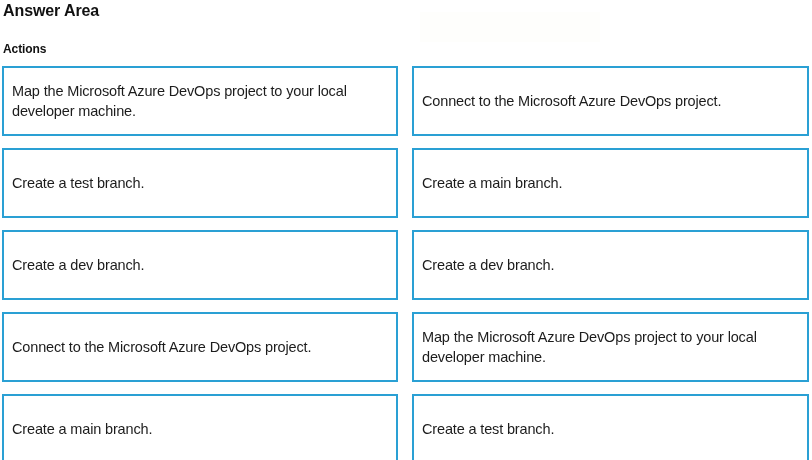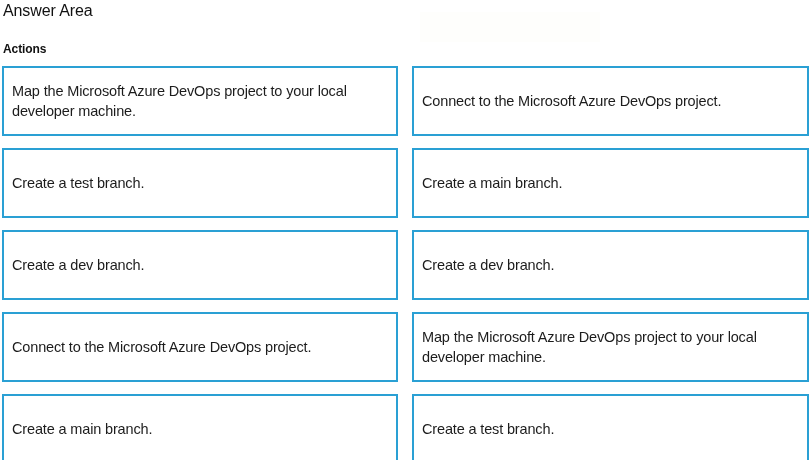--- a/index.html
+++ b/index.html
@@ -16,21 +16,21 @@
     color: #1a1a1a;
     -webkit-font-smoothing: antialiased;
   }
 
   
   .page-title {
     position: absolute;
     left: 3px;
     top: 1px;
     font-size: 16px;
-    font-weight: normal;
+    font-weight: bold;
     letter-spacing: -0.1px;
     color: #111111;
     line-height: 20px;
   }
   .section-title {
     position: absolute;
     left: 3px;
     top: 40px;
     font-size: 12px;
     font-weight: bold;

